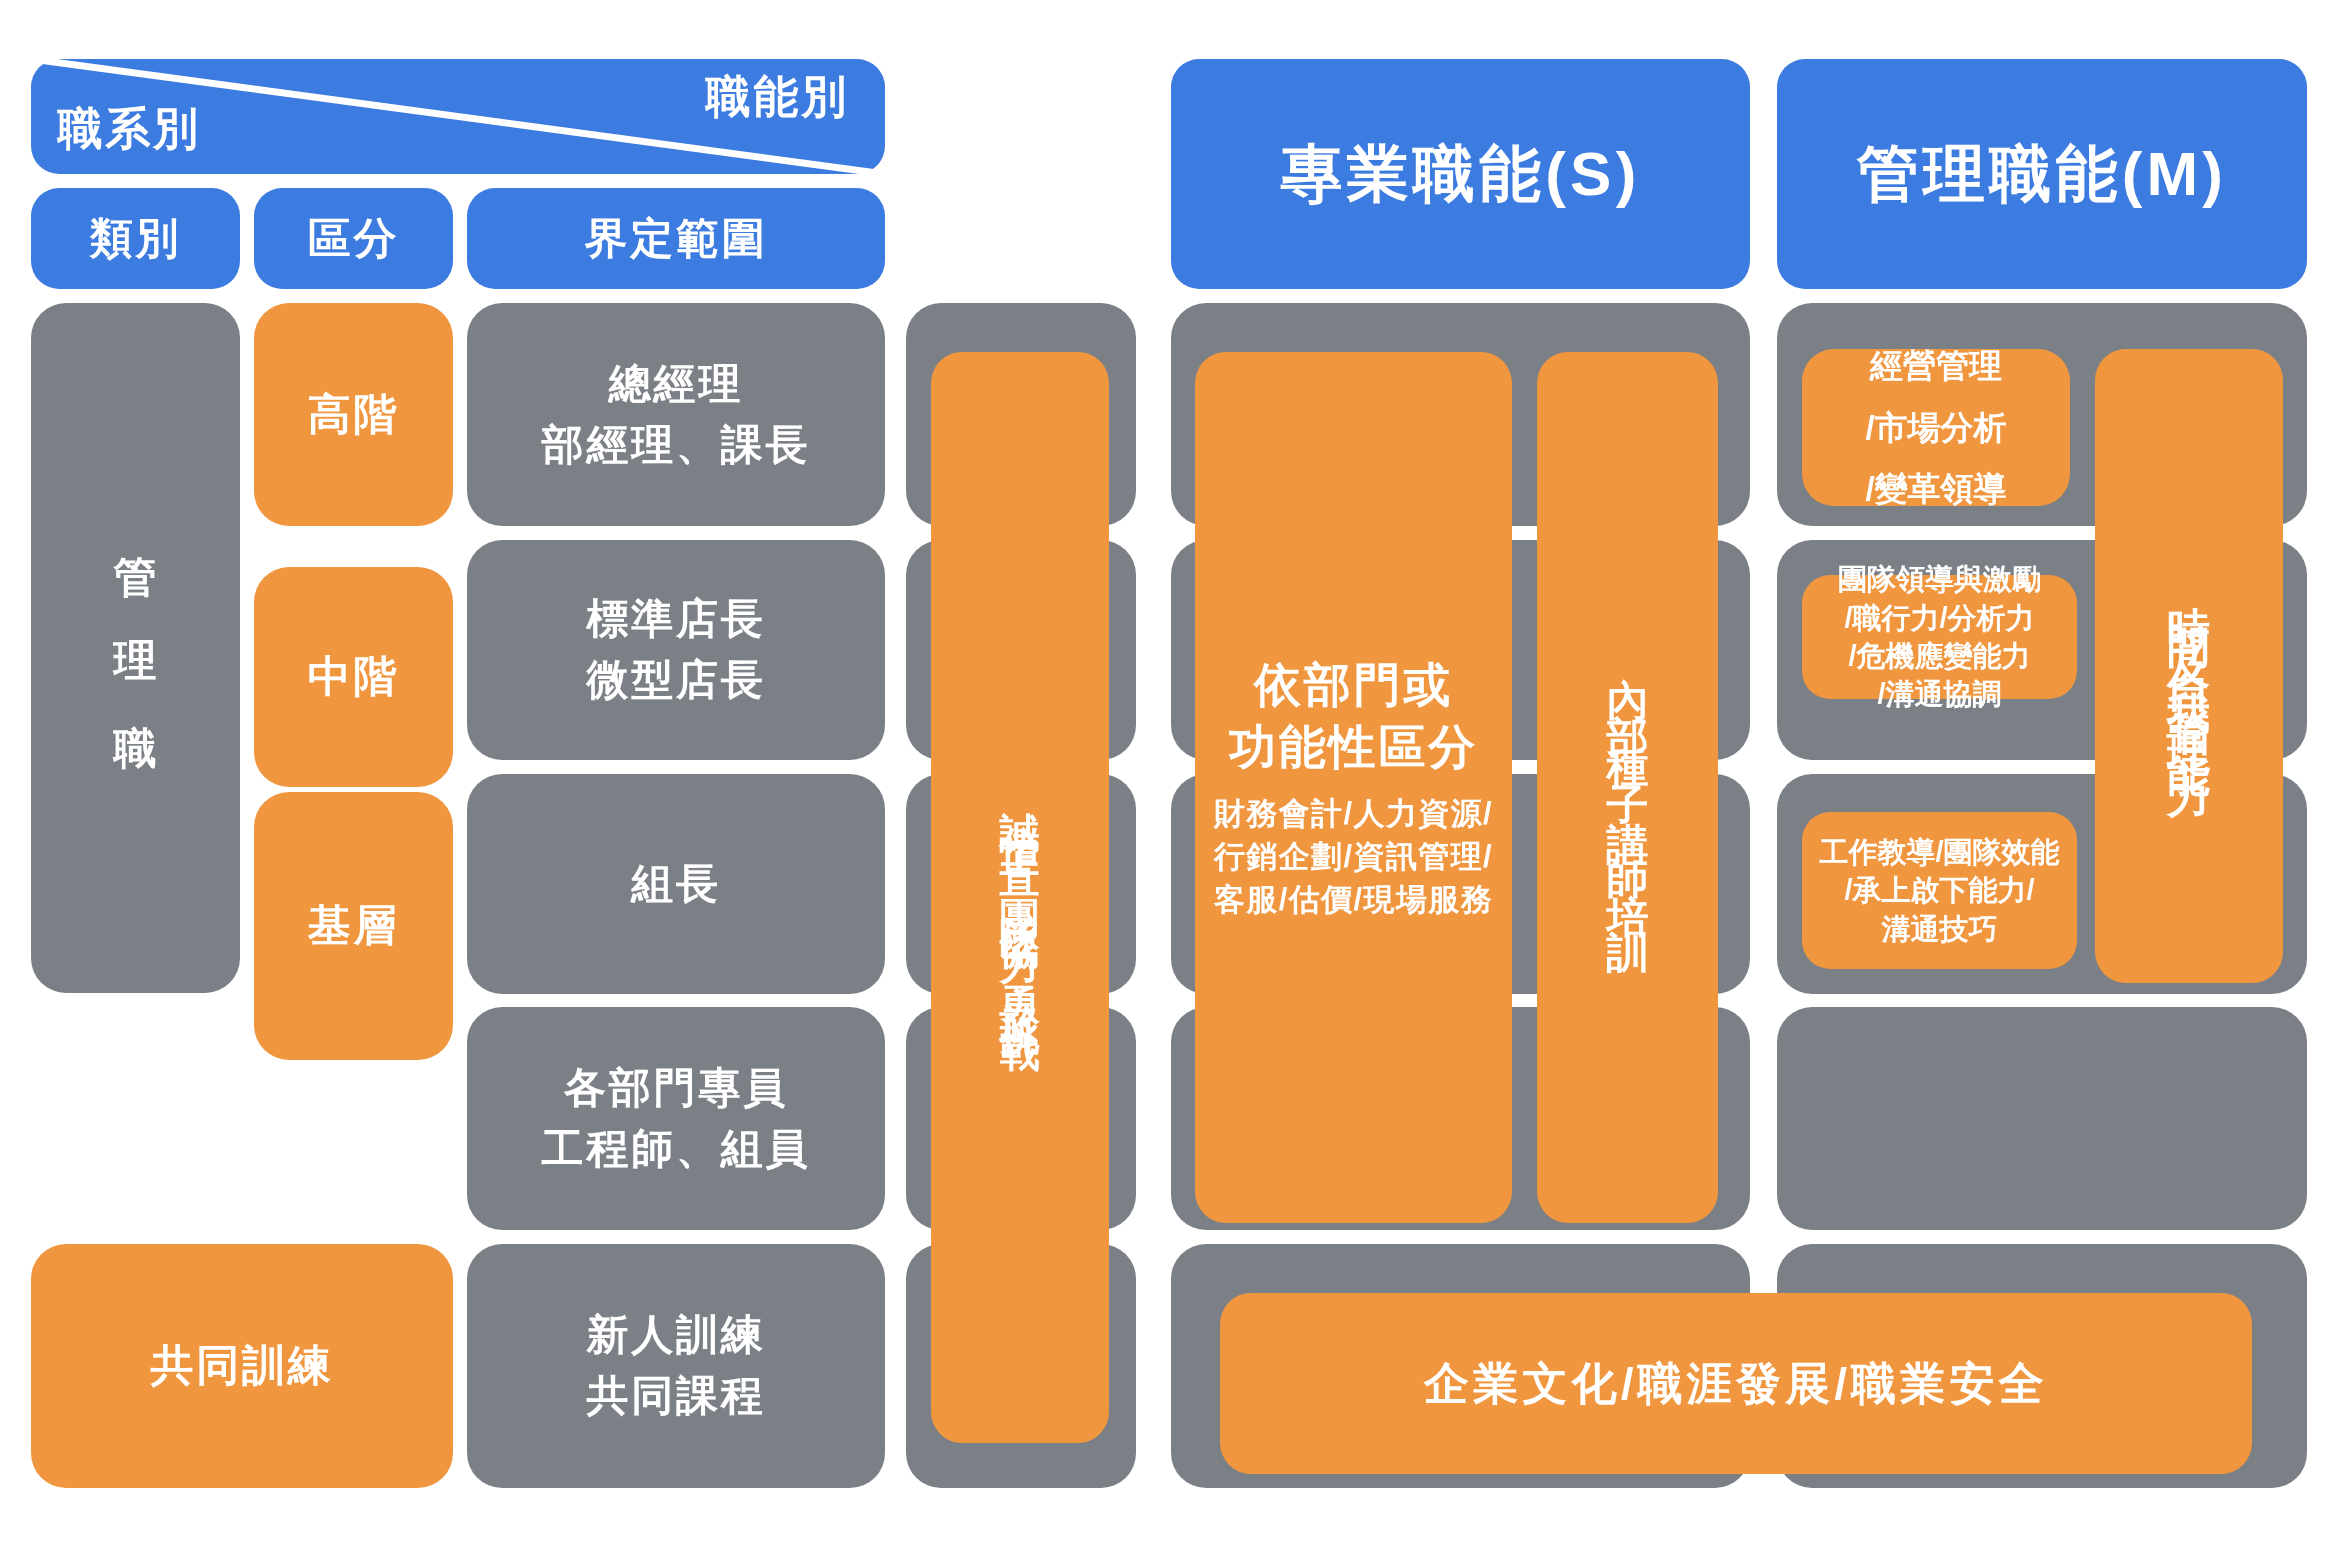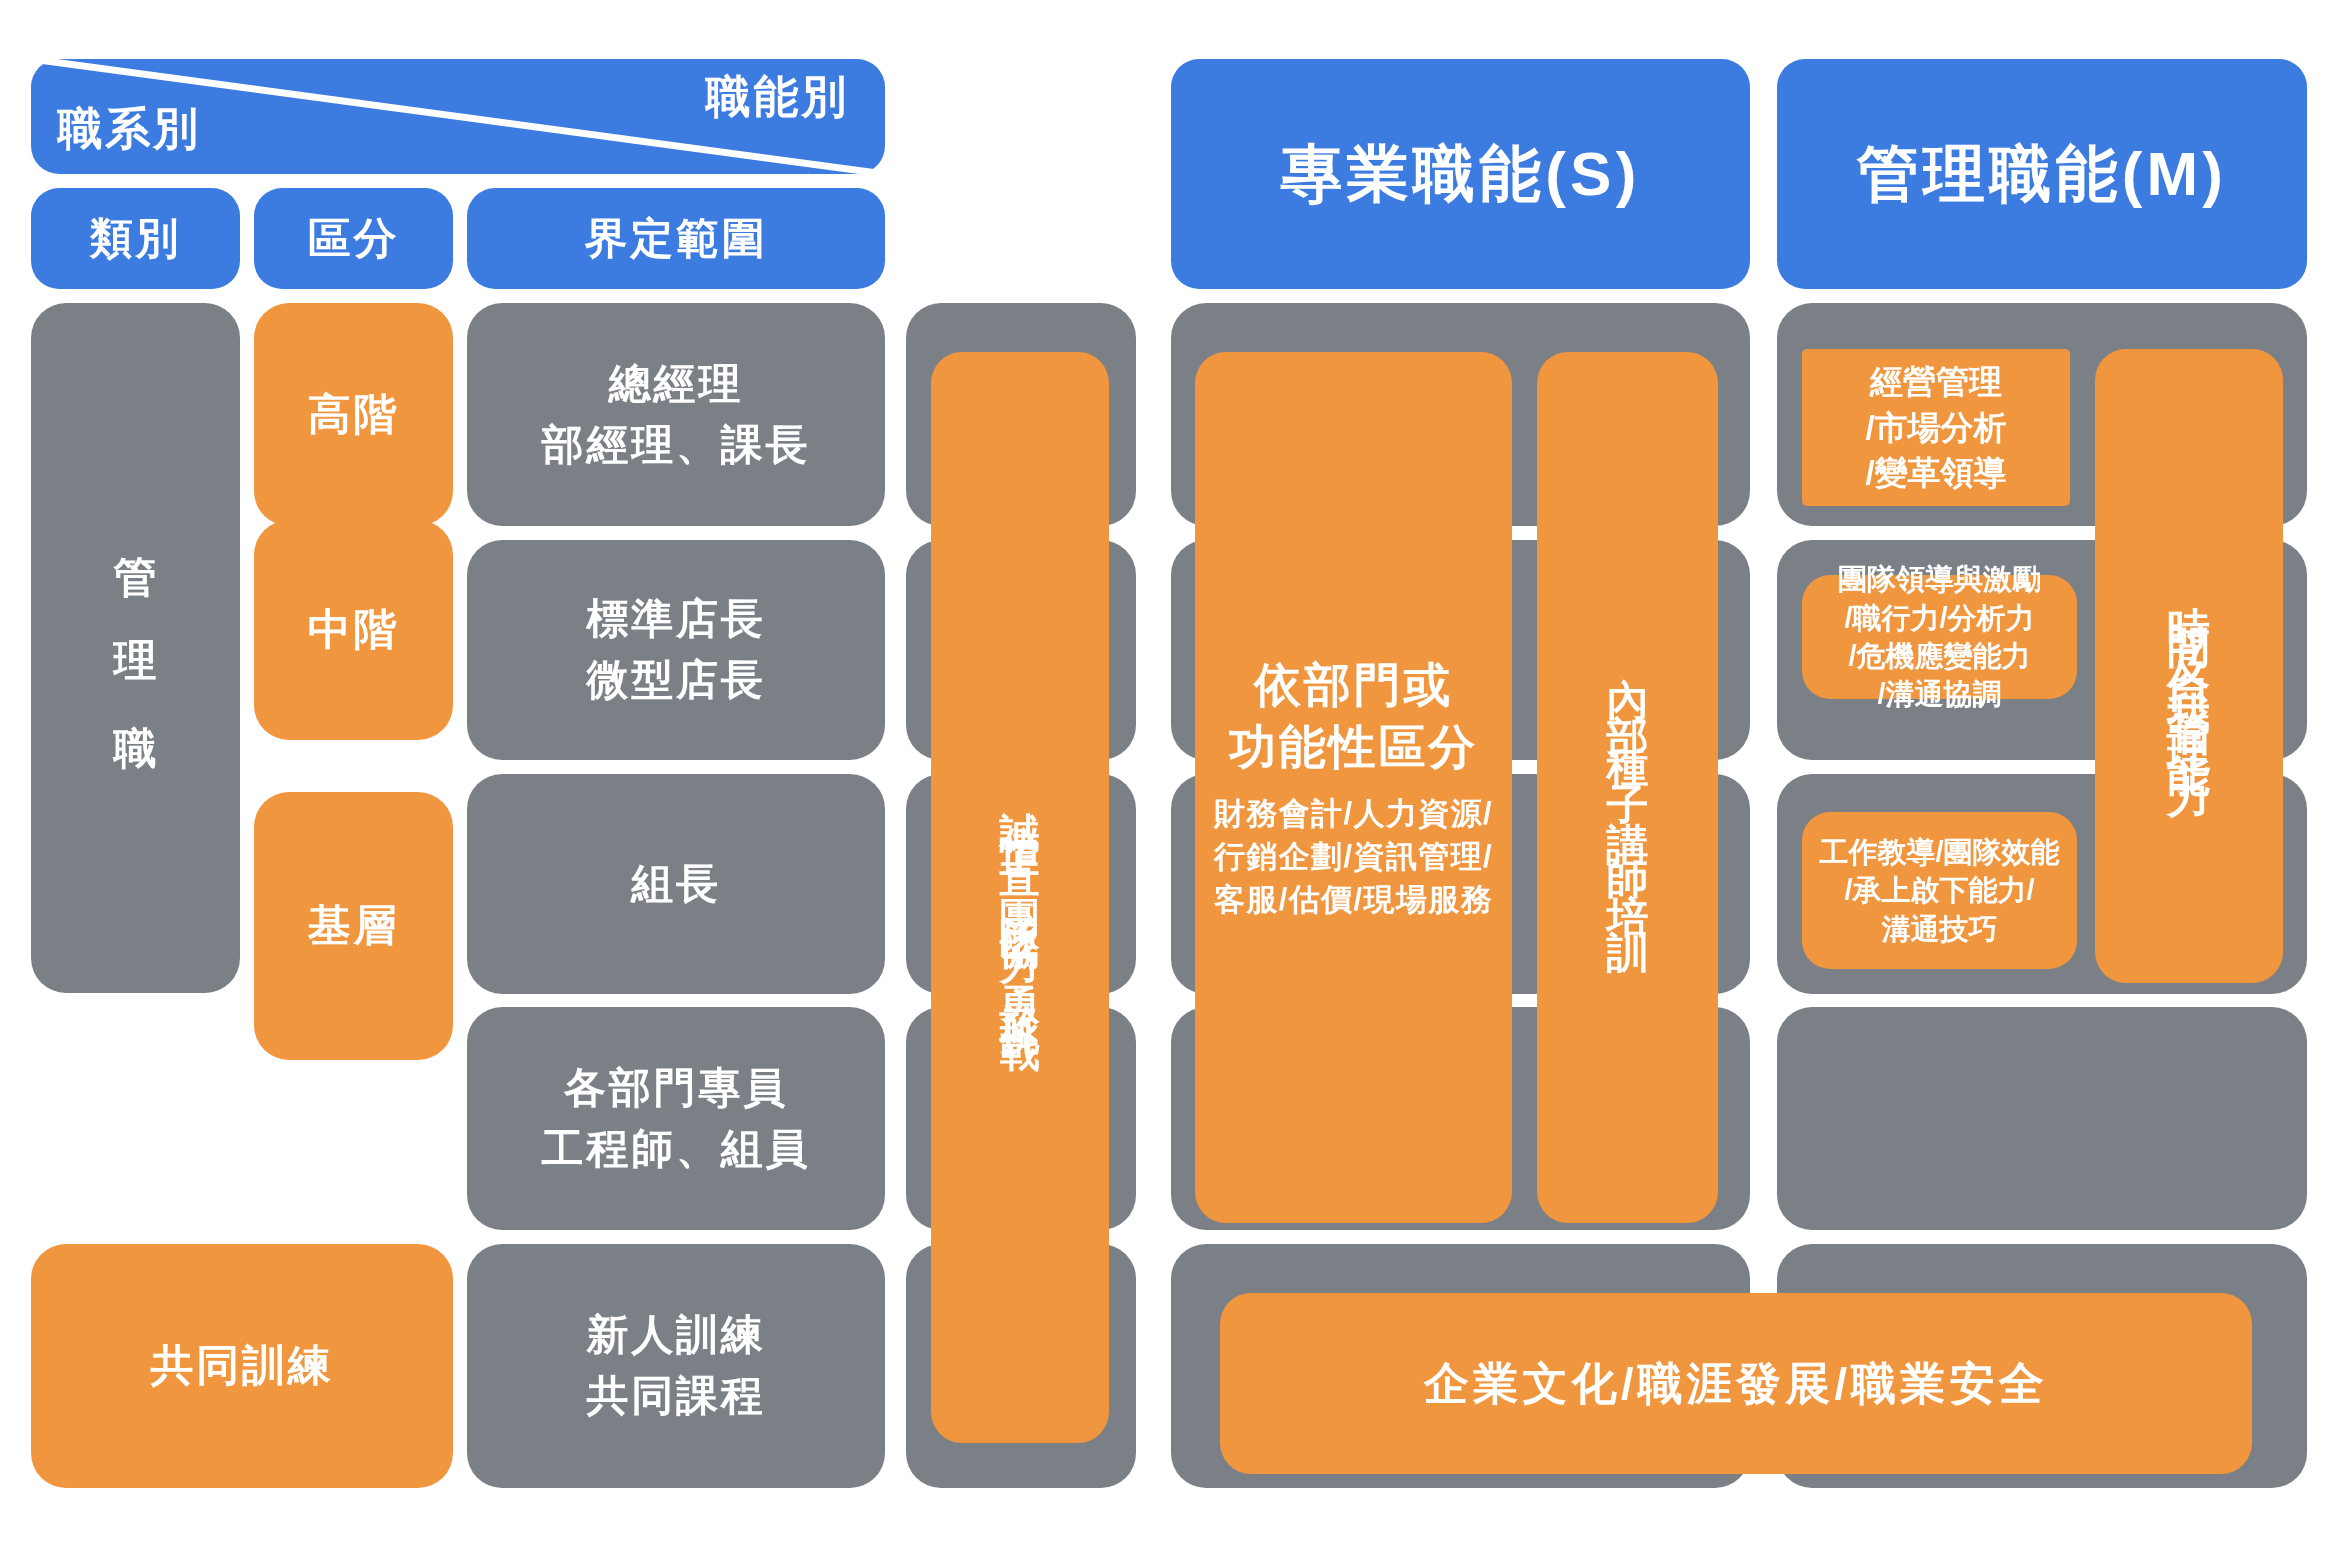--- a/index.html
+++ b/index.html
@@ -87,21 +87,21 @@
     <span>管理職能(M)</span>
   </div>
 
   <div class="box grey" style="left:31px;top:303px;width:209px;height:690px;">
     <div class="vert track-vert">管理職</div>
   </div>
 
   <div class="box orange lbl" style="left:254px;top:303px;width:199px;height:223px;">
     <span>高階</span>
   </div>
-  <div class="box orange lbl" style="left:254px;top:520px;width:199px;height:220px;">
+  <div class="box orange lbl" style="left:254px;top:567px;width:199px;height:220px;">
     <span>中階</span>
   </div>
   <div class="box orange lbl" style="left:254px;top:774px;width:199px;height:268px;margin-top:18px;">
     <span>基層</span>
   </div>
 
   <div class="box grey scope-text" style="left:467px;top:303px;width:418px;height:223px;">
     <span class="line">總經理</span>
     <span class="line">部經理、課長</span>
   </div>
@@ -157,21 +157,21 @@
   <div class="box orange" style="left:1537px;top:352px;width:181px;height:871px;border-radius:31px;">
     <div class="vert seed-vert">內部種子講師培訓</div>
   </div>
 
   <div class="box grey" style="left:1777px;top:303px;width:530px;height:223px;"></div>
   <div class="box grey" style="left:1777px;top:540px;width:530px;height:220px;"></div>
   <div class="box grey" style="left:1777px;top:774px;width:530px;height:220px;"></div>
   <div class="box grey" style="left:1777px;top:1007px;width:530px;height:223px;"></div>
   <div class="box grey" style="left:1777px;top:1244px;width:530px;height:244px;"></div>
 
-  <div class="box orange m-sm" style="left:1802px;top:349px;width:268px;height:157px;border-radius:5px;">
+  <div class="box orange m-sm" style="left:1802px;top:349px;width:268px;height:157px;border-radius:32px;gap:16px;">
     <span class="line">經營管理</span>
     <span class="line">/市場分析</span>
     <span class="line">/變革領導</span>
   </div>
 
   <div class="box orange m-xs" style="left:1802px;top:575px;width:275px;height:124px;border-radius:28px;">
     <span class="line">團隊領導與激勵</span>
     <span class="line">/職行力/分析力</span>
     <span class="line">/危機應變能力</span>
     <span class="line">/溝通協調</span>

